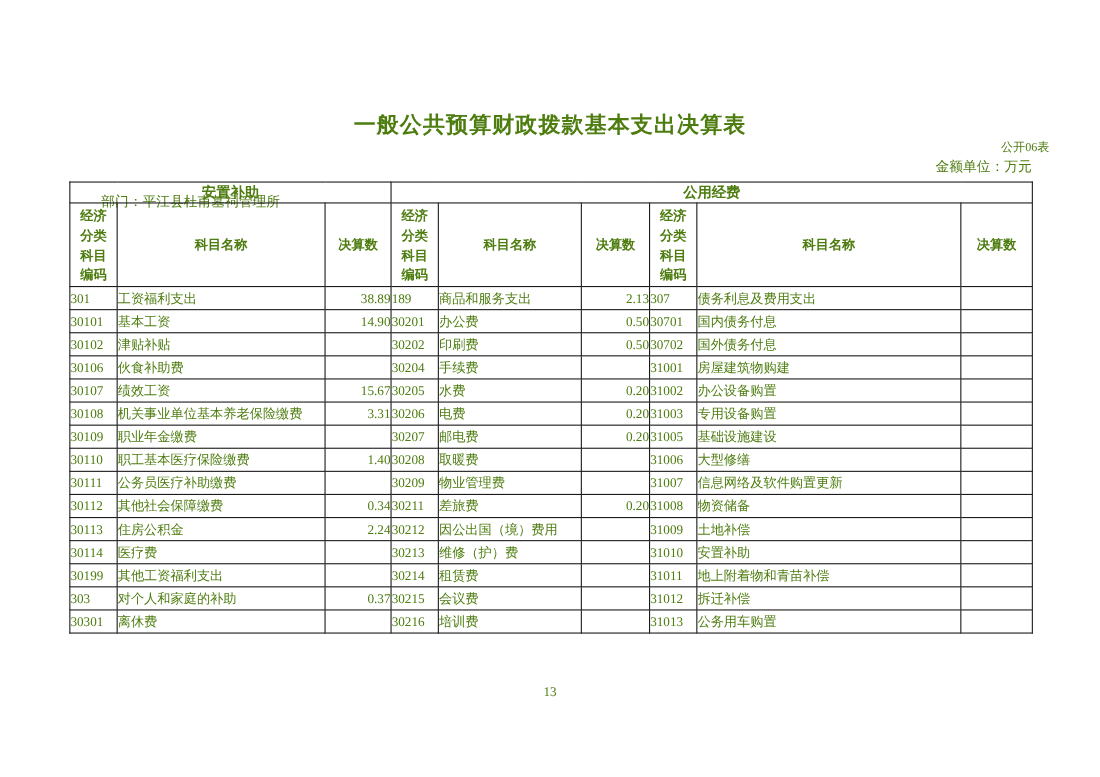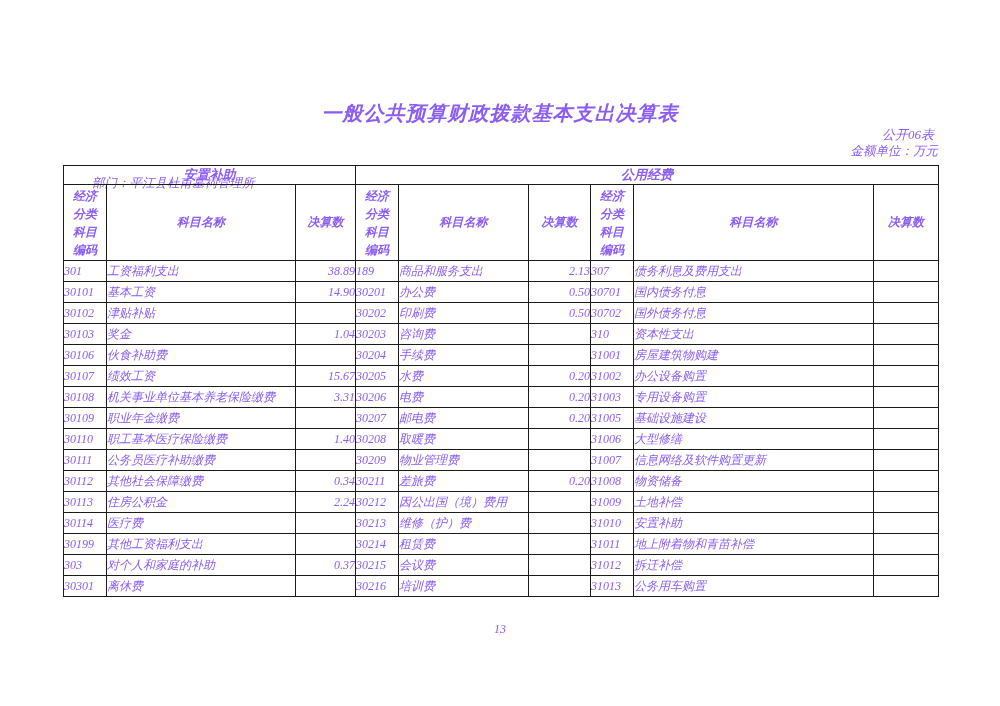--- a/index.html
+++ b/index.html
@@ -1,33 +1,32 @@
 <!DOCTYPE html>
 <html><head>
 <meta charset="utf-8">
 <style>
   html,body{margin:0;padding:0;background:#fff;}
   .sheet{
     position:relative;
     width:1000px;height:706px;
     background:#ffffff;
     font-family:"Liberation Serif","DejaVu Serif",serif;
-    color:#8b5cf6;
+    color:#4d7c0f;
     overflow:hidden;
-    font-style:italic;
   }
   .doc-title{
     position:absolute;left:0;right:0;top:100px;
     text-align:center;
     font-family:"Liberation Sans","DejaVu Sans",sans-serif;
     font-weight:bold;font-size:20px;letter-spacing:1px;
   }
   .form-label{
-    position:absolute;right:66px;top:126px;
-    font-size:13px;
+    position:absolute;right:46px;top:126px;
+    font-size:11px;
     text-align:center;
   }
   .dept-label{
     position:absolute;left:92px;top:143px;
     font-size:12.5px;
     margin-top:32px;
   }
   .unit-label{
     position:absolute;right:62px;top:143px;
     font-size:12.5px;
@@ -142,31 +141,20 @@
           <td class="name ind">津贴补贴</td>
           <td class="val"></td>
           <td class="code">30202</td>
           <td class="name ind">印刷费</td>
           <td class="val">0.50</td>
           <td class="code">30702</td>
           <td class="name ind">国外债务付息</td>
           <td class="val"></td>
         </tr>
         <tr>
-          <td class="code">30103</td>
-          <td class="name ind">奖金</td>
-          <td class="val">1.04</td>
-          <td class="code">30203</td>
-          <td class="name ind">咨询费</td>
-          <td class="val"></td>
-          <td class="code">310</td>
-          <td class="name">资本性支出</td>
-          <td class="val"></td>
-        </tr>
-        <tr>
           <td class="code">30106</td>
           <td class="name ind">伙食补助费</td>
           <td class="val"></td>
           <td class="code">30204</td>
           <td class="name ind">手续费</td>
           <td class="val"></td>
           <td class="code">31001</td>
           <td class="name ind">房屋建筑物购建</td>
           <td class="val"></td>
         </tr>

